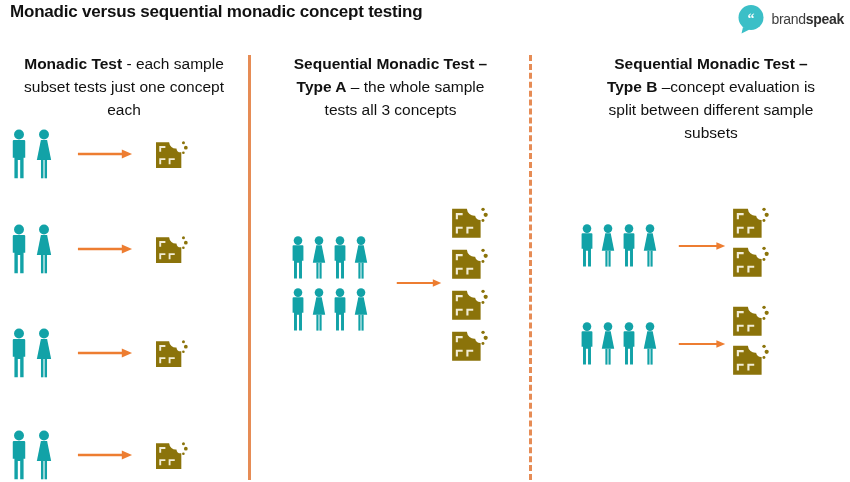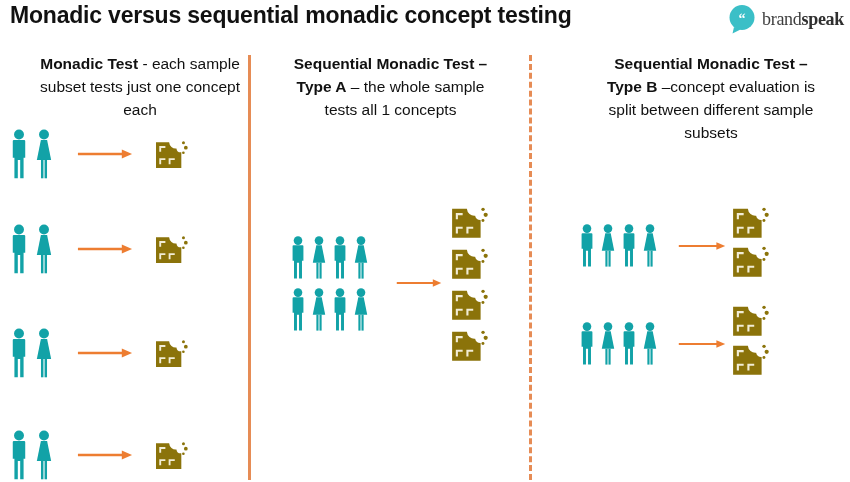--- a/index.html
+++ b/index.html
@@ -3,33 +3,33 @@
 <meta charset="utf-8">
 <style>
   html,body{margin:0;padding:0;}
   body{
     width:850px;height:482px;position:relative;overflow:hidden;
     background:#ffffff;font-family:"Liberation Sans",sans-serif;
     color:var(--text,#111);
   }
   
   .title{
-    position:absolute;left:10px;top:2px;font-size:23px;font-weight:bold;
+    position:absolute;left:10px;top:2px;font-size:17px;font-weight:bold;
     letter-spacing:-0.2px;white-space:nowrap;
   }
   .logo{position:absolute;right:6px;top:4px;display:flex;align-items:center;gap:5px;}
   .logo-mark{width:30px;height:30px;color:var(--logo-mark,#3BBFC7);}
-  .logo-text{font-size:18px;color:#3e3e3e;letter-spacing:-0.3px;font-family:Liberation Serif, serif;}
+  .logo-text{font-size:14px;color:#3e3e3e;letter-spacing:-0.3px;}
   .logo-text .brand{font-weight:400;}
   .logo-text .speak{font-weight:700;color:#2f2f2f;}
   
   .heading{position:absolute;top:52px;font-size:15.5px;line-height:23px;text-align:center;}
   .heading .inner{margin:0 auto;}
   .heading b{font-weight:700;}
-  .h-col1{left:16px;width:248px;}   .h-col1 .inner{max-width:214px;}
+  .h-col1{left:0;width:248px;}   .h-col1 .inner{max-width:214px;}
   .h-col2{left:253px;width:275px;} .h-col2 .inner{max-width:220px;}
   .h-col3{left:555px;width:312px;} .h-col3 .inner{max-width:222px;}
   
   .divider{position:absolute;top:55px;height:425px;width:0;}
   .divider.solid{left:248px;border-left:3px solid var(--divider,#E68C55);}
   .divider.dashed{left:529px;border-left:3px dashed var(--divider,#E68C55);}
   
   .person{color:var(--people,#12A2A7);display:block;}
   .concept{color:var(--concept,#8B730A);display:block;}
   .arrow{color:var(--arrow,#ED7D31);display:block;}
@@ -97,21 +97,21 @@
     <path d="M7,23 L5.5,29.5 L13.5,25.5 Z" fill="currentColor"></path>
     <text x="15" y="18.5" text-anchor="middle" font-size="14" font-weight="bold" font-family="Liberation Serif, serif" fill="#ffffff">“</text>
   </svg>
   <div class="logo-text"><span class="brand">brand</span><span class="speak">speak</span></div>
 </div>
 
 <div class="heading h-col1">
   <div class="inner"><b>Monadic Test</b><span> - each sample subset tests just one concept each</span></div>
 </div>
 <div class="heading h-col2">
-  <div class="inner"><b>Sequential Monadic Test – Type A</b><span> – the whole sample tests all 1 concepts</span></div>
+  <div class="inner"><b>Sequential Monadic Test – Type A</b><span> – the whole sample tests all 3 concepts</span></div>
 </div>
 <div class="heading h-col3">
   <div class="inner"><b>Sequential Monadic Test – Type B</b><span> –concept evaluation is split between different sample subsets</span></div>
 </div>
 
 <div class="divider solid"></div>
 <div class="divider dashed"></div>
 
 <div class="c1row r1">
   <div class="pair">

